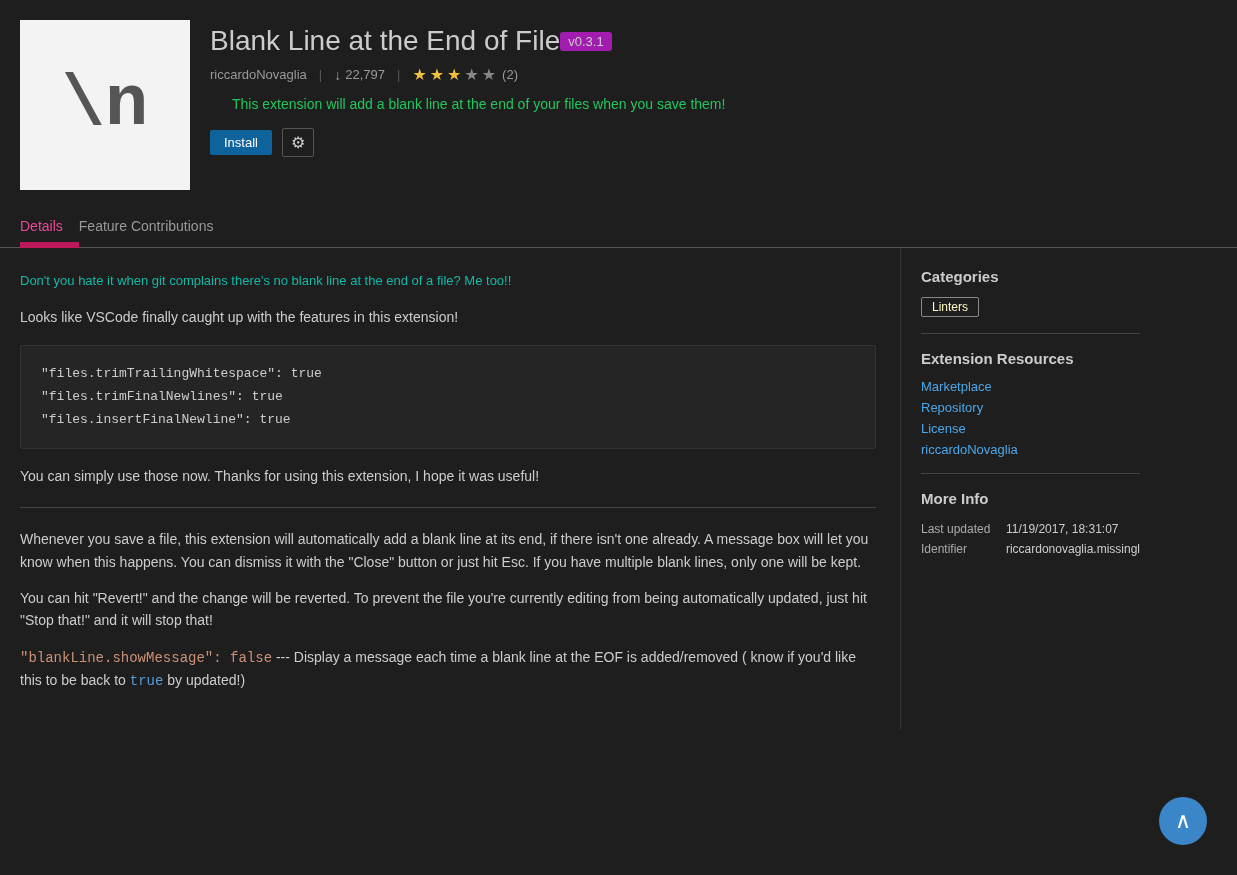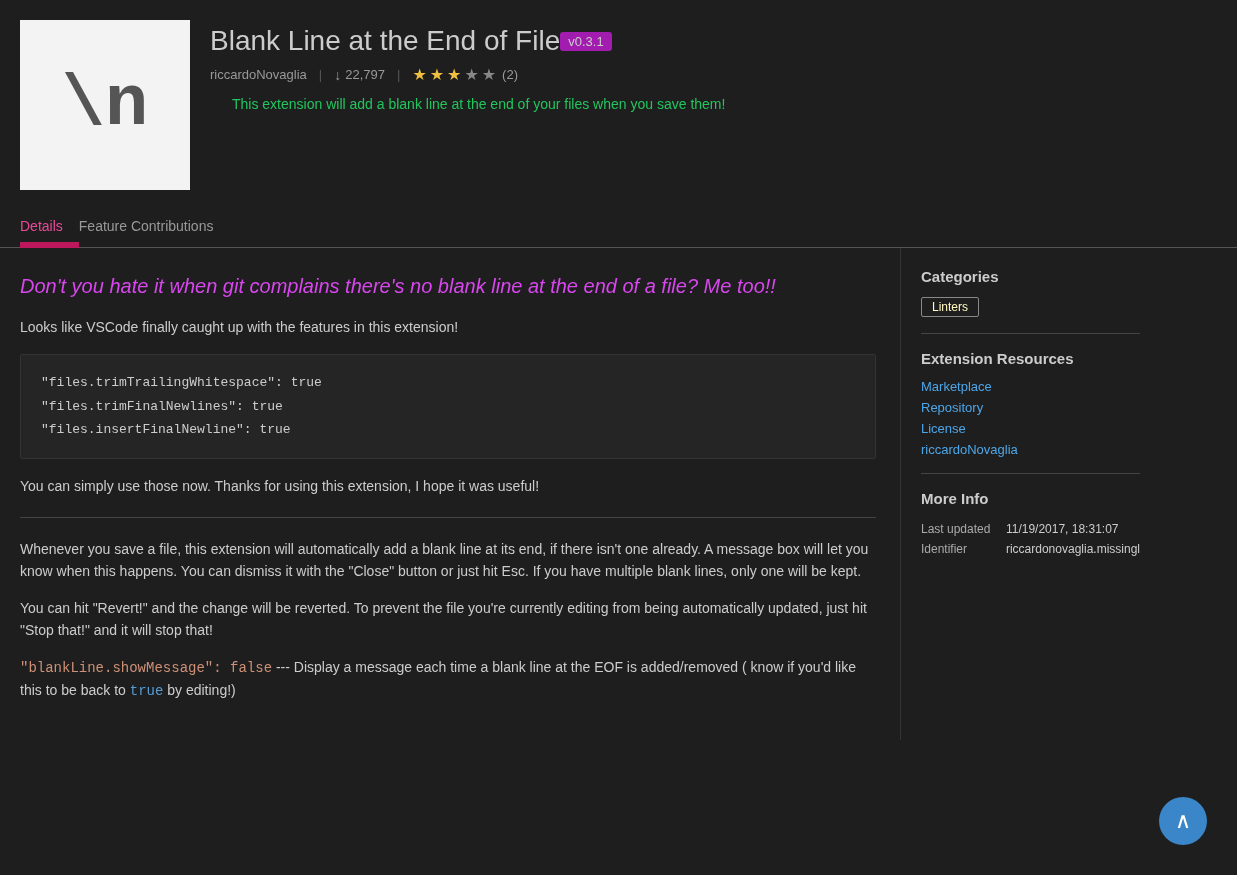--- a/index.html
+++ b/index.html
@@ -149,26 +149,25 @@
     }
     .content-right {
       width: 260px;
       flex-shrink: 0;
       padding: 20px 20px 20px 20px;
       border-left: 1px solid #333;
     }
 
     
     .heading-large {
-      font-size: 20px;
+      font-size: 13px;
       font-weight: 400;
-      color: #d946ef;
+      color: #14b8a6;
       line-height: 1.4;
       margin-bottom: 16px;
-      font-style: italic;
     }
     .paragraph {
       color: #cccccc;
       line-height: 1.6;
       margin-bottom: 14px;
     }
     .code-block {
       background-color: #252526;
       border: 1px solid #333;
       padding: 16px 20px;
@@ -281,20 +280,24 @@
       <span class="stars">
         <span class="star">★</span>
         <span class="star">★</span>
         <span class="star">★</span>
         <span class="star-empty">★</span>
         <span class="star-empty">★</span>
         <span class="review-count">(2)</span>
       </span>
     </div>
     <p class="extension-description">This extension will add a blank line at the end of your files when you save them!</p>
+    <div class="extension-actions">
+      <button class="install-btn">Install</button>
+      <button class="gear-btn">⚙</button>
+    </div>
   </div>
 </div>
 
 <div class="tabs-bar">
   <div class="tab active">Details</div>
   <div class="tab">Feature Contributions</div>
 </div>
 
 <div class="main-content">
 
@@ -315,21 +318,21 @@
     <p class="paragraph">Whenever you save a file, this extension will automatically add a blank line at its end, if there isn't one already. A message box will let you know when this happens. You can dismiss it with the "Close" button or just hit Esc. If you have multiple blank lines, only one will be kept.</p>
 
     <p class="paragraph">You can hit "Revert!" and the change will be reverted. To prevent the file you're currently editing from being automatically updated, just hit "Stop that!" and it will stop that!</p>
 
 
     <p class="paragraph">
       <span class="inline-code">"blankLine.showMessage": false</span>
       <span> --- Display a message each time a blank line at the EOF is added/removed (</span>
       <span>know if you'd like this to be back to </span>
       <span class="inline-code-blue">true</span>
-      <span> by editing!)</span>
+      <span> by updated!)</span>
     </p>
   </div>
 
   <div class="content-right">
 
     <div>
       <div class="sidebar-section-title">Categories</div>
       <span class="category-badge">Linters</span>
     </div>
 

